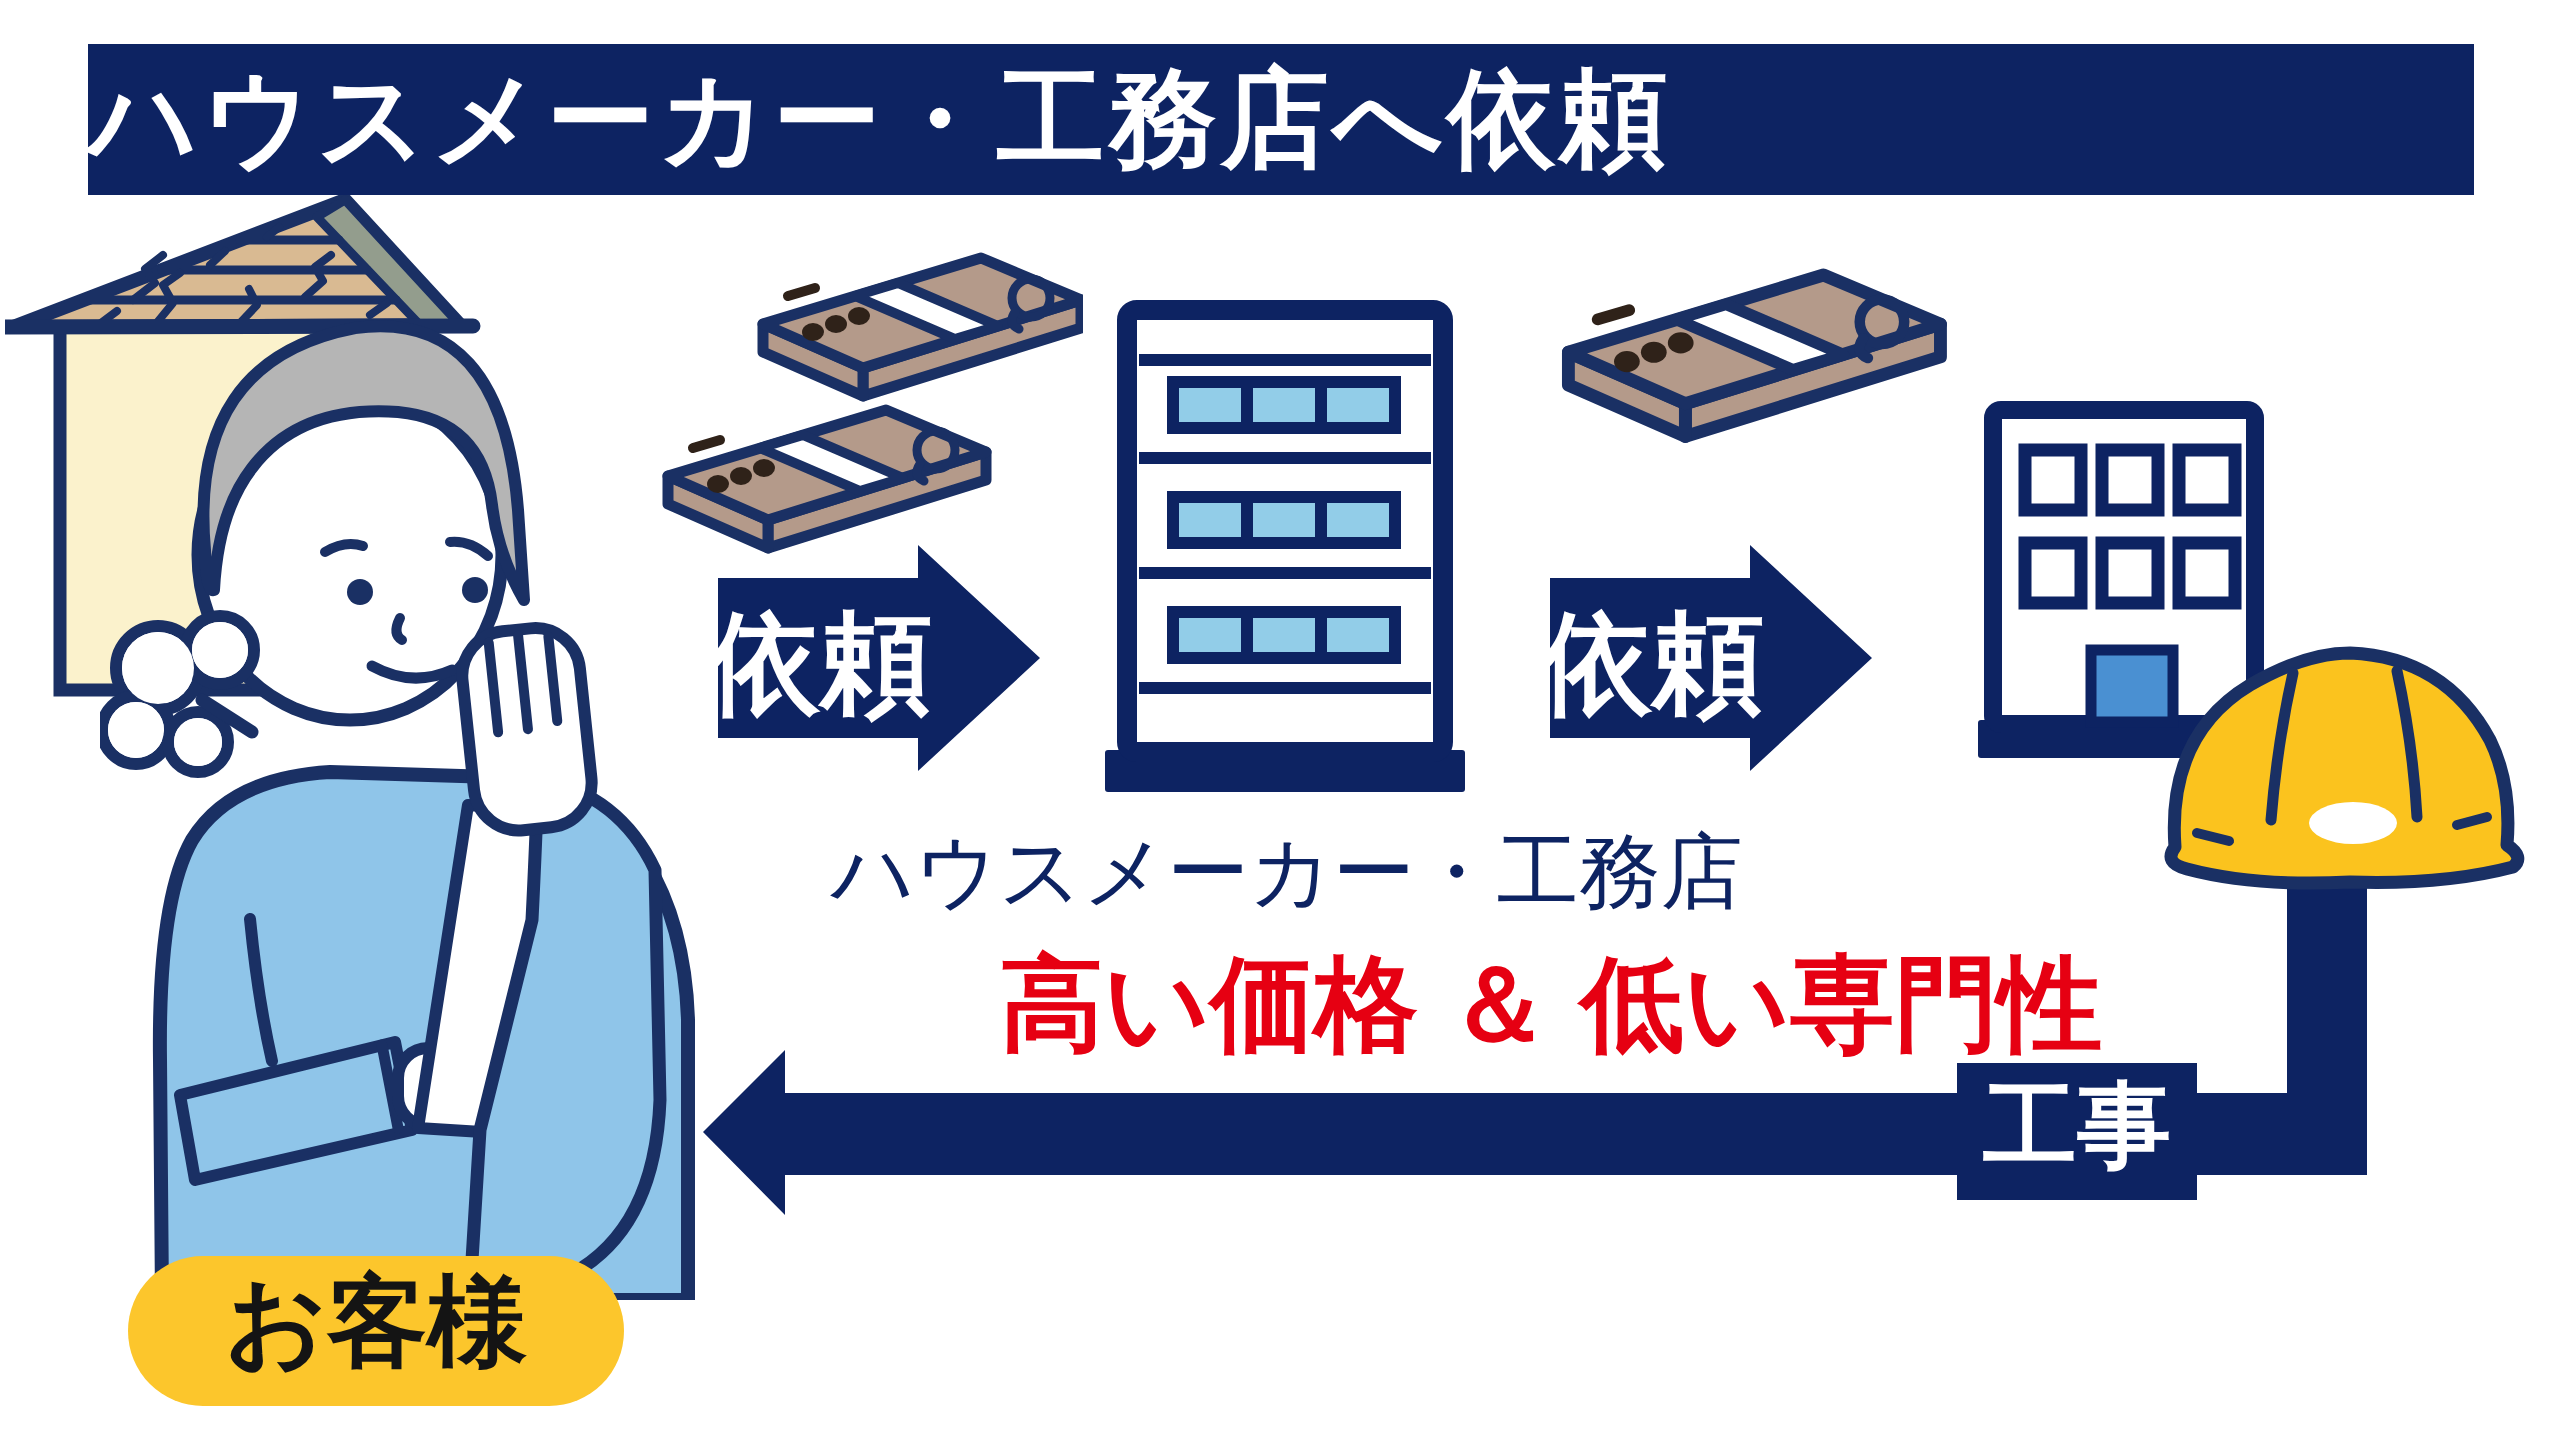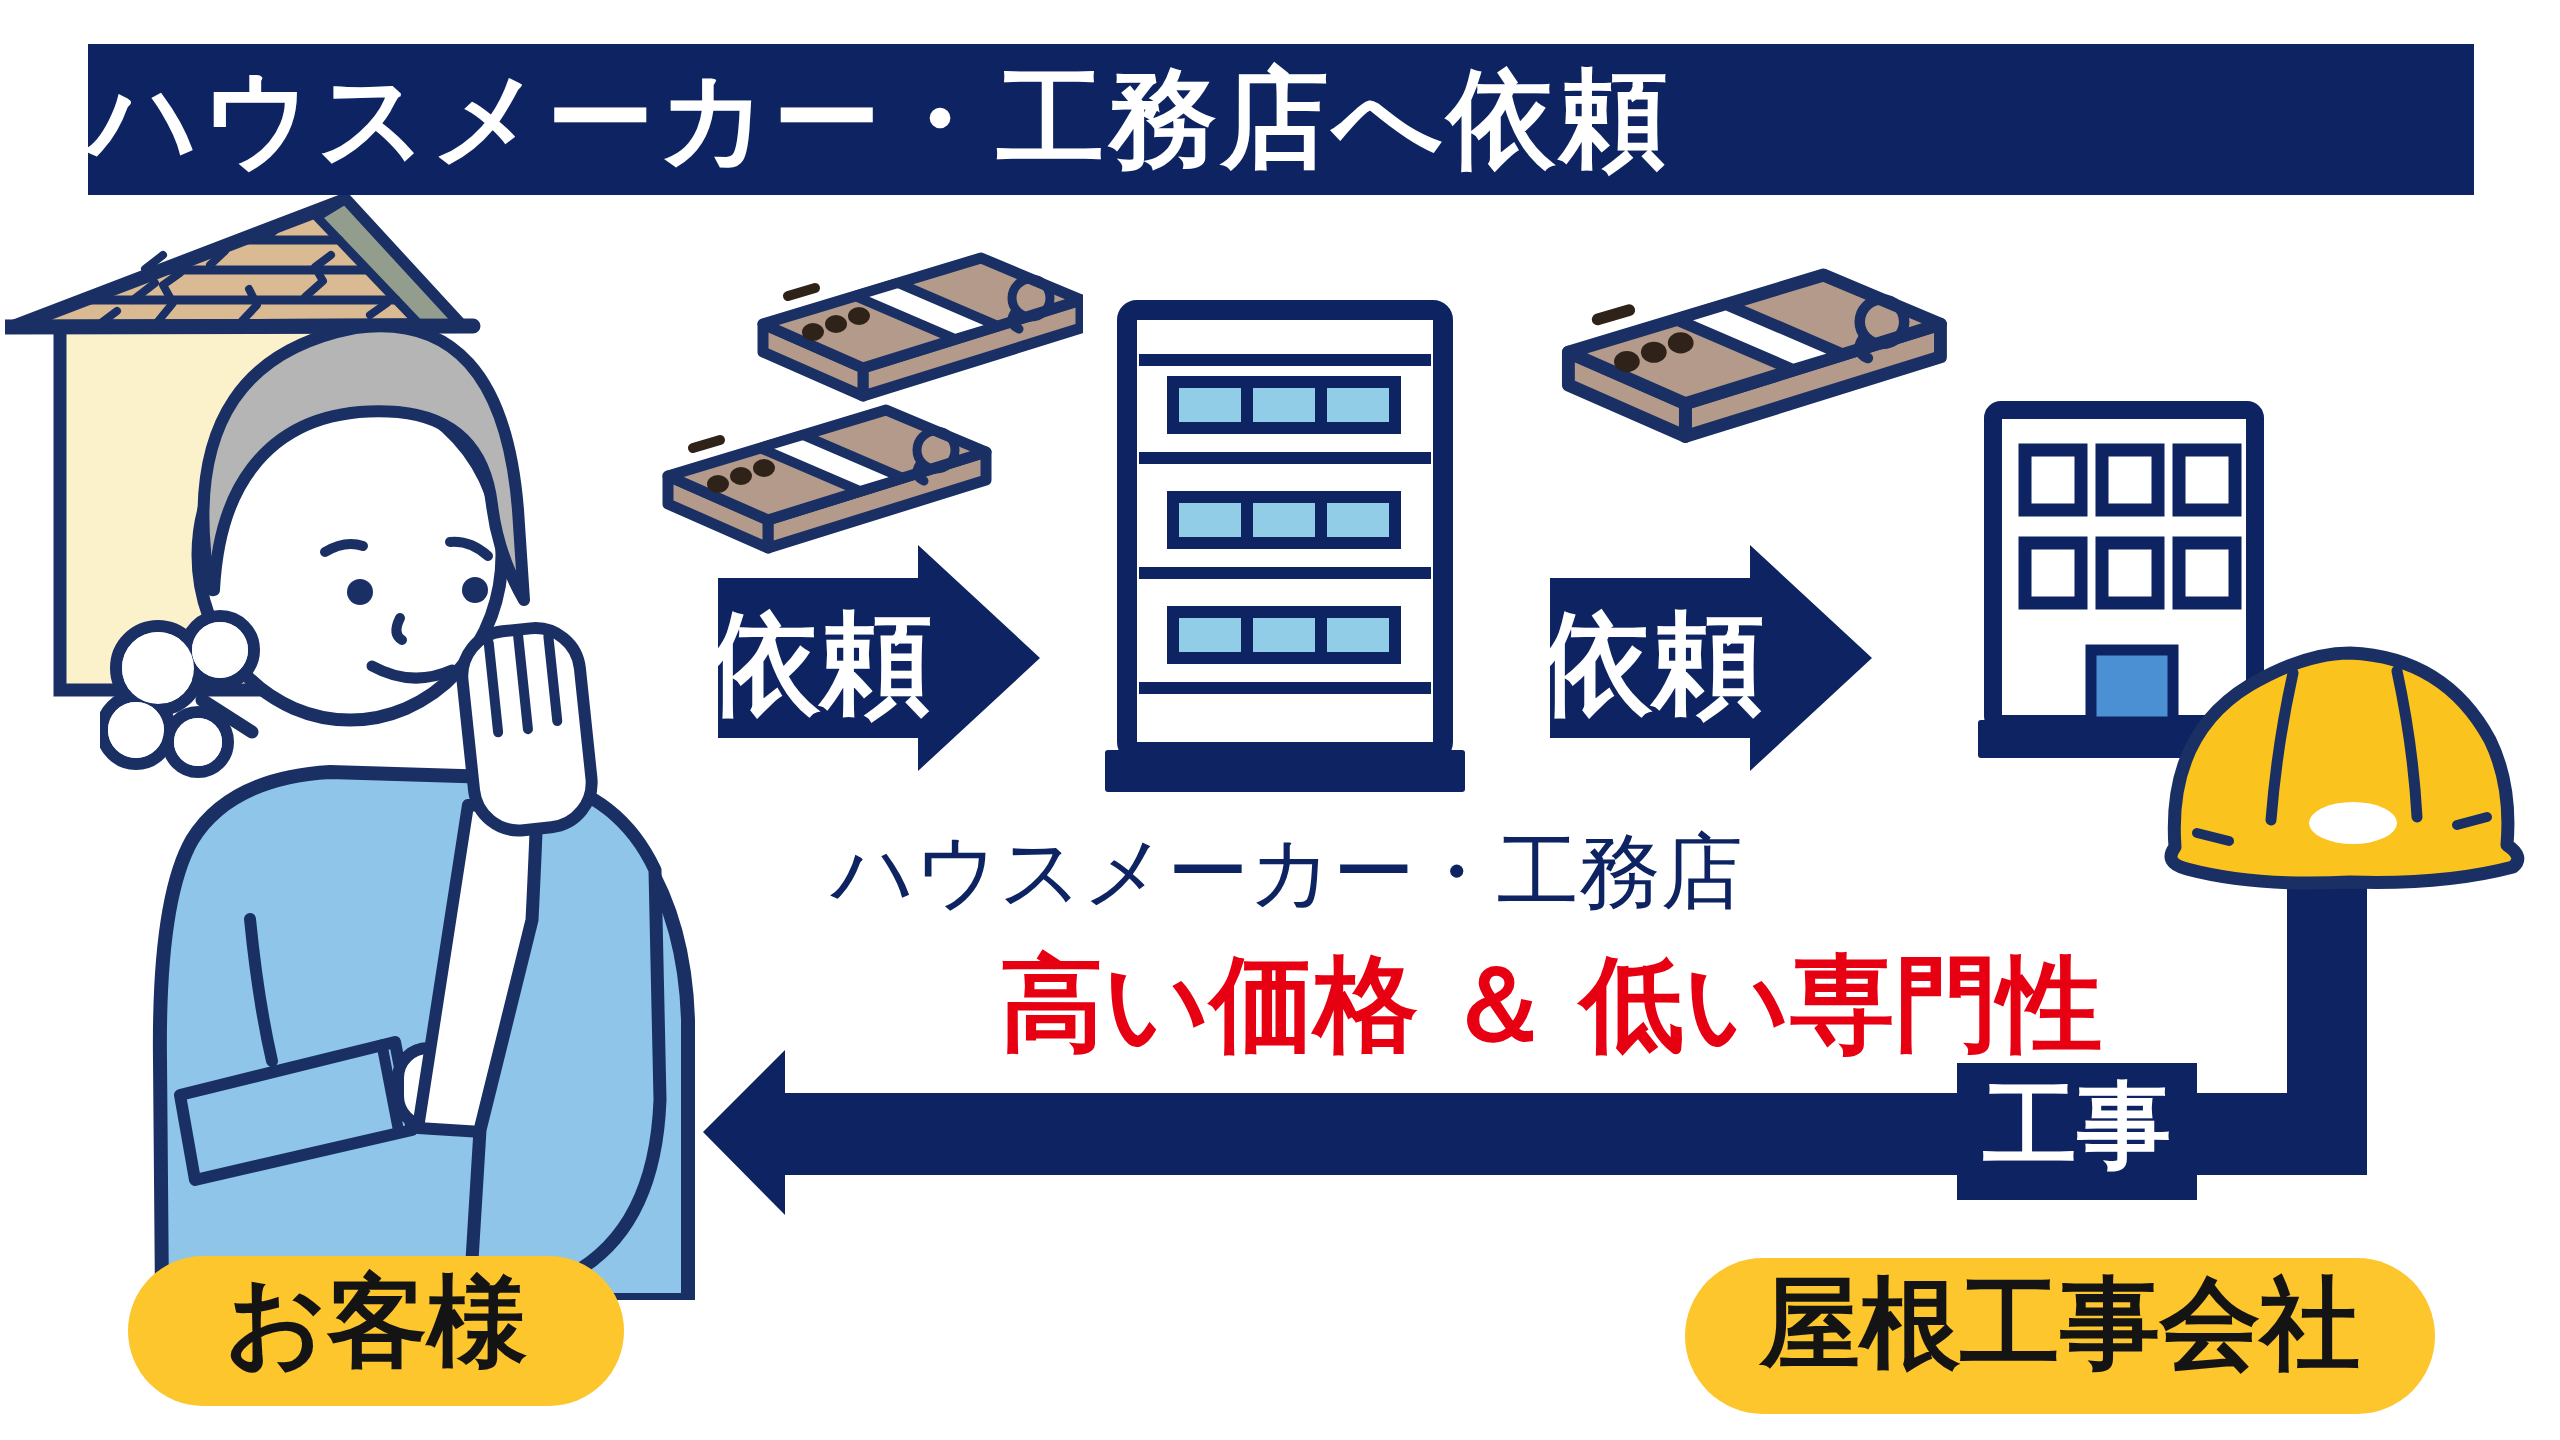--- a/index.html
+++ b/index.html
@@ -236,17 +236,14 @@
     <path d="M 252,36 Q 268,110 272,182" fill="none" stroke="var(--c-outline)" stroke-width="11" stroke-linecap="round"></path>
     <ellipse cx="208" cy="188" rx="44" ry="21" fill="#fff"></ellipse>
     <line x1="52" y1="198" x2="84" y2="206" stroke="var(--c-outline)" stroke-width="10" stroke-linecap="round"></line>
     <line x1="312" y1="190" x2="342" y2="182" stroke="var(--c-outline)" stroke-width="10" stroke-linecap="round"></line>
   </svg>
 
   <div class="abs pill z8" style="left:128px;top:1256px;width:496px;height:150px;">
     <span class="pill-text">お客様</span>
   </div>
 
-  <div class="abs pill z8" style="left:1685px;top:1258px;width:750px;height:156px;">
-    <span class="pill-text">屋根工事会社</span>
-  </div>
 
 </div>
 
 </body></html>

